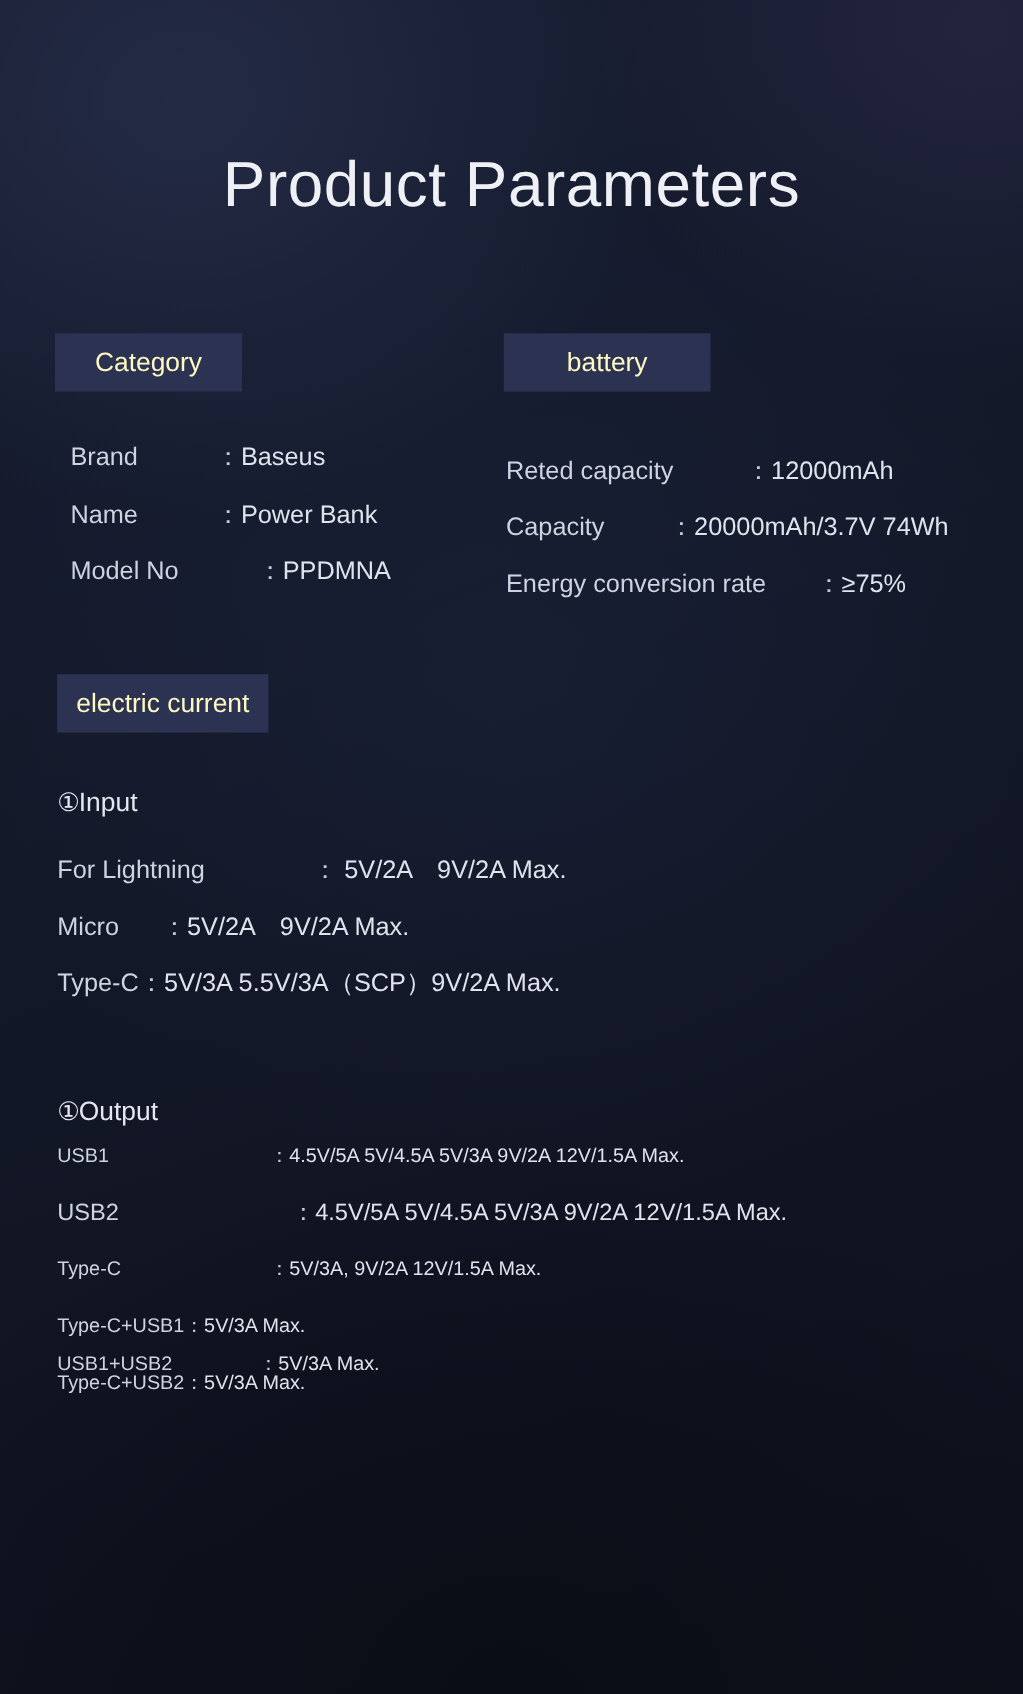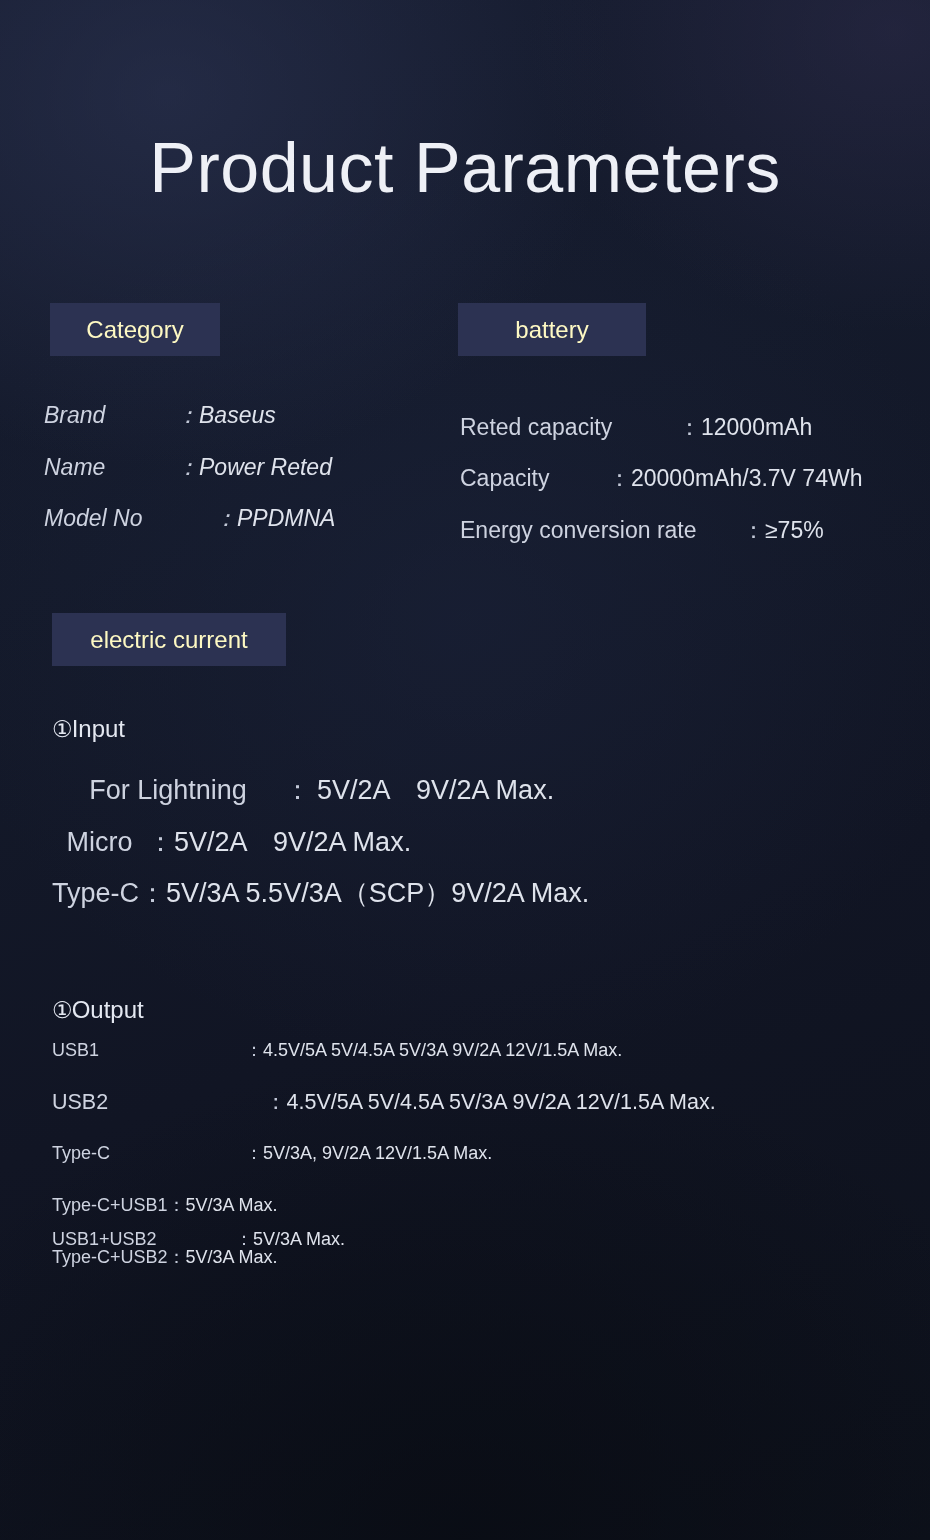--- a/index.html
+++ b/index.html
@@ -30,56 +30,56 @@
     overflow: hidden;
   }
 
   
   .title {
     position: absolute;
     left: 0;
     top: 133px;
     width: 930px;
     text-align: center;
-    font-size: 70px;
+    font-size: 58px;
     line-height: 70px;
     font-weight: 400;
     letter-spacing: 0.5px;
     color: #eef0f6;
   }
 
   
   .badge {
     position: absolute;
     height: 53px;
     line-height: 53px;
     background: #2c3252;
     color: #fef9c3;
     font-size: 24px;
     text-align: center;
     white-space: nowrap;
   }
   .badge-category { left: 50px;  top: 303px; width: 170px; }
   .badge-battery  { left: 458px; top: 303px; width: 188px; }
-  .badge-current  { left: 52px;  top: 613px; width: 234px; }
+  .badge-current  { left: 52px;  top: 613px; width: 192px; }
 
   
   .row {
     position: absolute;
     white-space: nowrap;
     font-size: 23px;
     line-height: 30px;
     color: #ced3e0;
   }
   .row .lbl  { color: #ced3e0; }
   .row .sep  { color: #c3c9d8; }
   .row .val  { color: #dfe3ec; }
 
   
-  .cat-row { left: 44px; font-style: italic; }
+  .cat-row { left: 64px; }
   .cat-row .lbl { display: inline-block; }
   .cat-0 { top: 400px; }
   .cat-1 { top: 452px; }
   .cat-2 { top: 503px; }
   .cat-0 .lbl, .cat-1 .lbl { width: 132px; }
   .cat-2 .lbl { width: 170px; }
 
   
   .bat-row { left: 460px; }
   .bat-row .lbl { display: inline-block; margin-top: 11px; }
@@ -100,21 +100,21 @@
     white-space: nowrap;
   }
   .subhead .circled {
     font-size: 23px;
     letter-spacing: -1px;
   }
   .subhead-input  { top: 713px; }
   .subhead-output { top: 994px; }
 
   
-  .in-row { left: 52px; font-size: 27px; text-align: center; }
+  .in-row { left: 52px; font-size: 23px; }
   .in-0 { top: 775px; }
   .in-1 { top: 827px; }
   .in-2 { top: 878px; }
   .in-0 .lbl { display: inline-block; width: 232px; }
   .in-1 .lbl { display: inline-block; width: 95px; }
   .in-2 .lbl { display: inline-block; }
 
   
   .out-row { left: 52px; font-size: 18px; }
   .out-0 { top: 1035px; }
@@ -140,21 +140,21 @@
 <div id="page">
 
   <div class="title">Product Parameters</div>
 
   <div class="badge badge-category">Category</div>
 
   <div class="row cat-row cat-0">
     <span class="lbl">Brand</span><span class="sep">：</span><span class="val">Baseus</span>
   </div>
   <div class="row cat-row cat-1">
-    <span class="lbl">Name</span><span class="sep">：</span><span class="val">Power Reted</span>
+    <span class="lbl">Name</span><span class="sep">：</span><span class="val">Power Bank</span>
   </div>
   <div class="row cat-row cat-2">
     <span class="lbl">Model No</span><span class="sep">：</span><span class="val">PPDMNA</span>
   </div>
 
   <div class="badge badge-battery">battery</div>
 
   <div class="row bat-row bat-0">
     <span class="lbl">Reted capacity</span><span class="sep">：</span><span class="val">12000mAh</span>
   </div>

